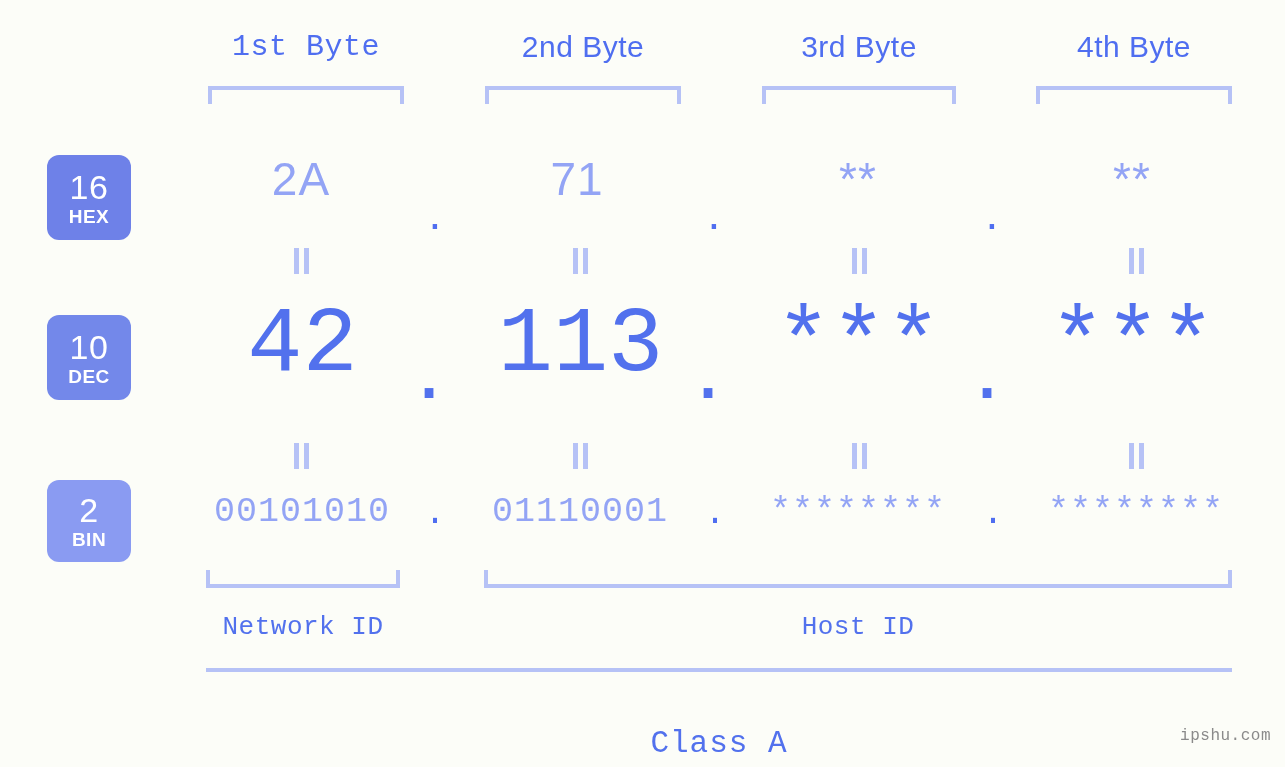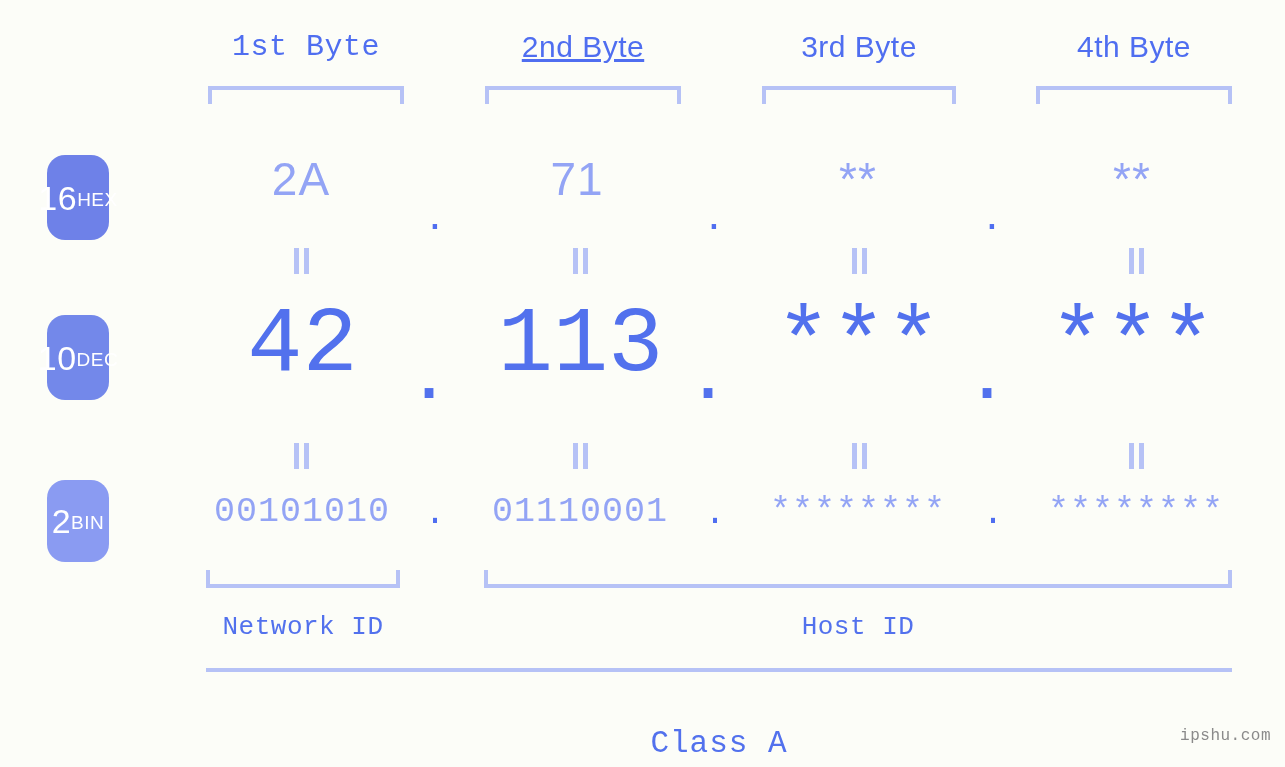--- a/index.html
+++ b/index.html
@@ -51,39 +51,39 @@
     position: absolute;
     height: 0;
     border-top: 4px solid #b6c2f6;
     box-sizing: border-box;
   }
 
   
   .badge {
     position: absolute;
     left: 47px;
-    width: 62px;
-    border-radius: 18px;
+    width: 84px;
+    border-radius: 12px;
     color: #ffffff;
     text-align: center;
     font-family: "Liberation Sans", sans-serif;
     display: flex;
-    flex-direction: row;
+    flex-direction: column;
     justify-content: center;
     align-items: center;
     line-height: 1;
   }
   .badge .num {
     font-size: 34px;
     font-weight: 400;
     letter-spacing: 0.5px;
   }
   .badge .nm {
     font-size: 19px;
-    font-weight: 400;
+    font-weight: 700;
     margin-top: 3px;
     letter-spacing: 0.5px;
   }
 
   #badge-hex { top: 155px; height: 85px; background: #6e81e8; }
   #badge-dec { top: 315px; height: 85px; background: #7388ea; }
   #badge-bin { top: 480px; height: 82px; background: #8a9bf2; }
 
   
   .val {
@@ -187,21 +187,21 @@
     font-family: "Liberation Mono", monospace;
     letter-spacing: 0.5px;
   }
 </style>
 </head>
 <body>
 
 <div class="byte-label" style="left:206px; width:200px;font-family:Liberation Mono, monospace;">
   <span>1st Byte</span>
 </div>
-<div class="byte-label" style="left:483px; width:200px;text-decoration:underline;">
+<div class="byte-label" style="left:483px; width:200px;">
   <span>2nd Byte</span>
 </div>
 <div class="byte-label" style="left:761px; width:196px;text-align:center;">
   <span>3rd Byte</span>
 </div>
 <div class="byte-label" style="left:1034px; width:200px;">
   <span>4th Byte</span>
 </div>
 
 <div class="top-bracket" style="left:208px; width:196px;"></div>

